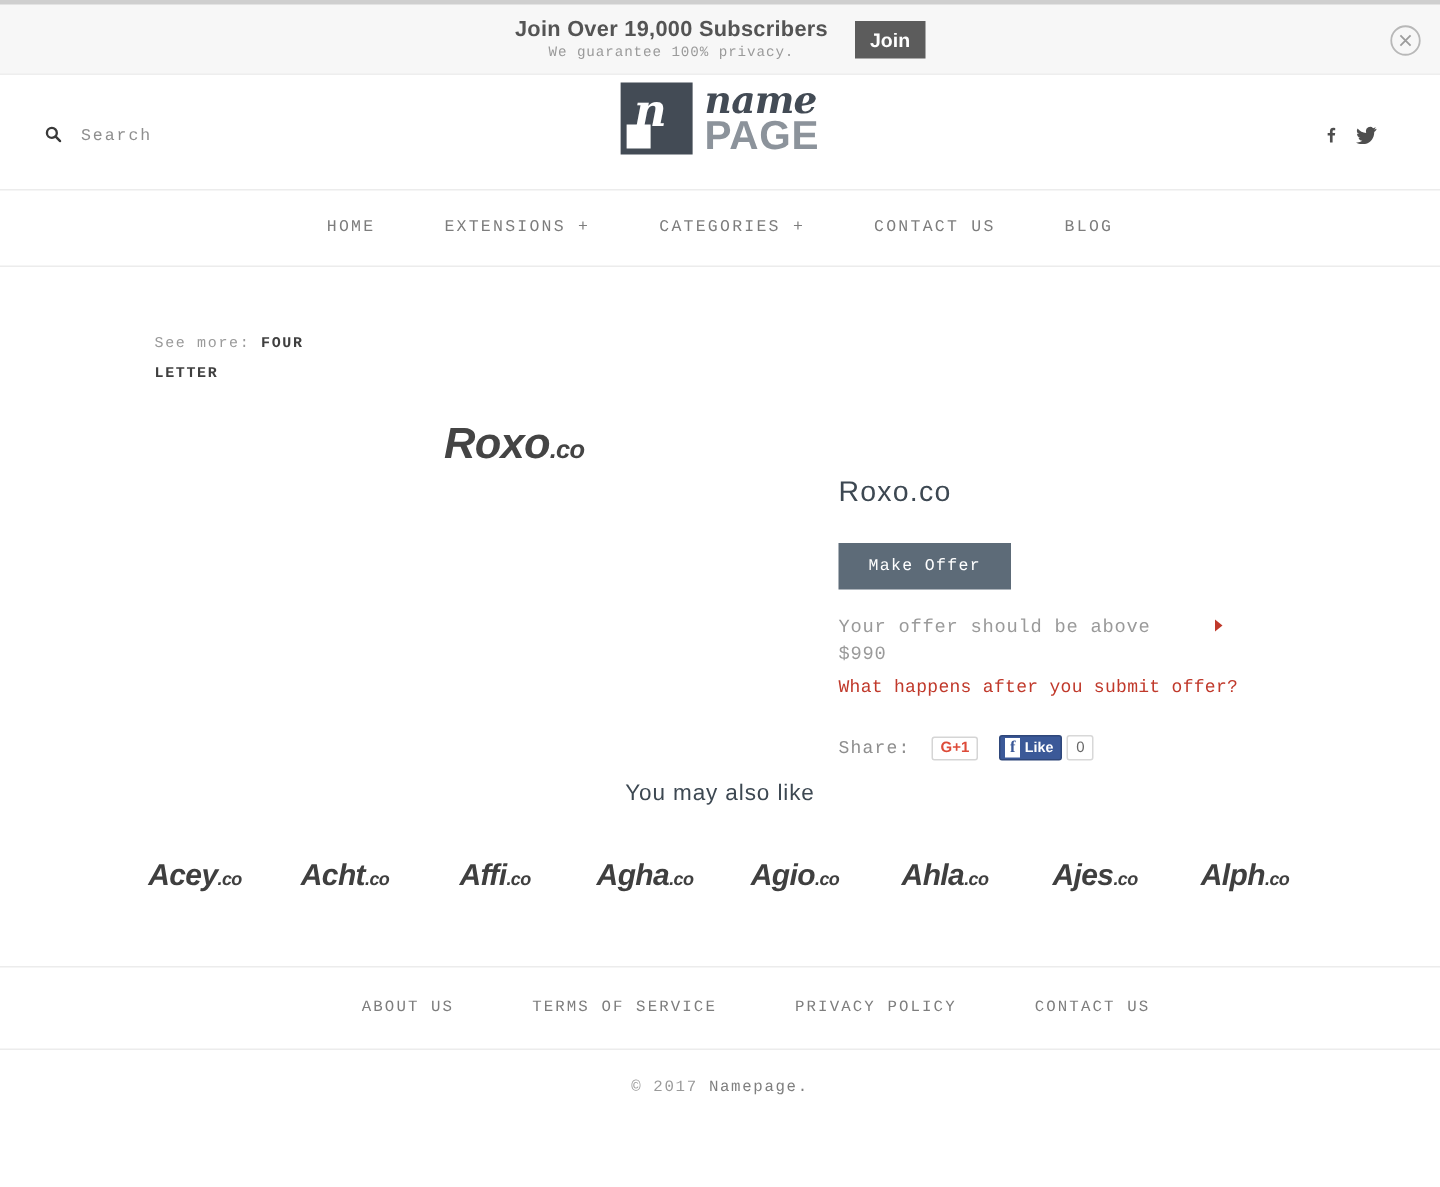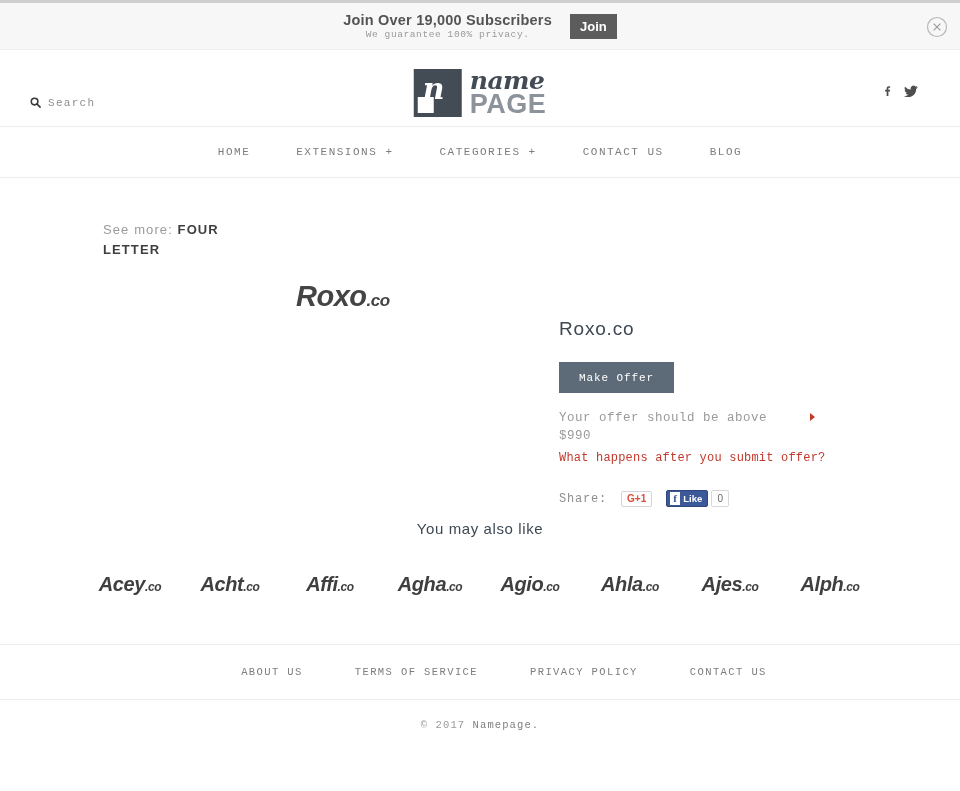--- a/index.html
+++ b/index.html
@@ -53,29 +53,29 @@
     width: 22px; height: 22px; cursor: pointer;
   }
 
   
   .header {
     position: relative; height: 77px;
     border-bottom: 1px solid #ececec;
     background: #fff;
   }
   .search-box {
-    position: absolute; left: 30px; top: 44px;
-    display: flex; align-items: center; gap: 7px; cursor: pointer;
+    position: absolute; left: 30px; top: 32px;
+    display: flex; align-items: center; gap: 13px; cursor: pointer;
   }
   .search-label {
     font-size: 11px; color: #8e8e8e; letter-spacing: 1.3px;
     font-family: "Liberation Mono", monospace;
   }
   .logo {
-    position: absolute; left: 50%; top: 18px;
+    position: absolute; left: 50%; top: 4px;
     transform: translateX(-50%);
     display: flex; align-items: center; gap: 8px;
   }
   .logo-mark {
     width: 48px; height: 48px; background: #434b55;
     position: relative; flex: none;
   }
   .logo-mark::after {
     content: "n";
     position: absolute; left: 9px; top: 2px;
@@ -115,22 +115,22 @@
   .nav-item {
     font-size: 11px; color: #7d7d7d; letter-spacing: 1.5px;
     font-family: "Liberation Mono", monospace;
     padding: 0 23px; cursor: pointer; white-space: nowrap;
   }
 
   
   .seemore {
     margin: 42px 0 0 103px;
     width: 140px;
-    font-size: 13px; letter-spacing: 1.1px; line-height: 20px;
-    font-family: Liberation Sans, sans-serif;
+    font-size: 10px; letter-spacing: 1.1px; line-height: 20px;
+    font-family: Liberation Mono, monospace;
   }
   .seemore-label { color: #9a9a9a; }
   .seemore-link { color: #3f3f3f; font-weight: bold; cursor: pointer; }
 
   
   .product { position: relative; height: 260px; }
   .product-logo {
     position: absolute; left: 296px; top: 20px;
     font-size: 29px; font-weight: bold; font-style: italic;
     color: #444444; letter-spacing: -.5px;

